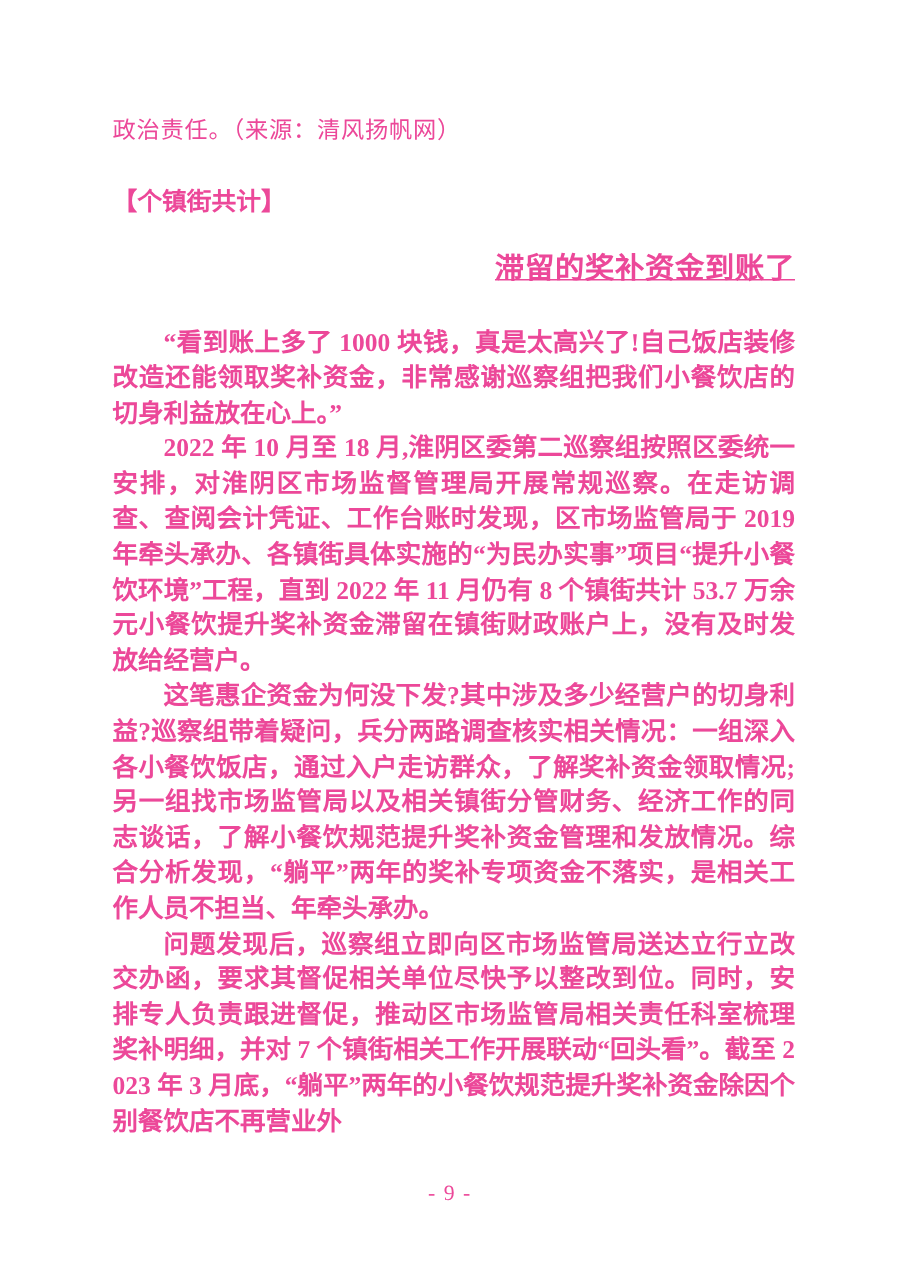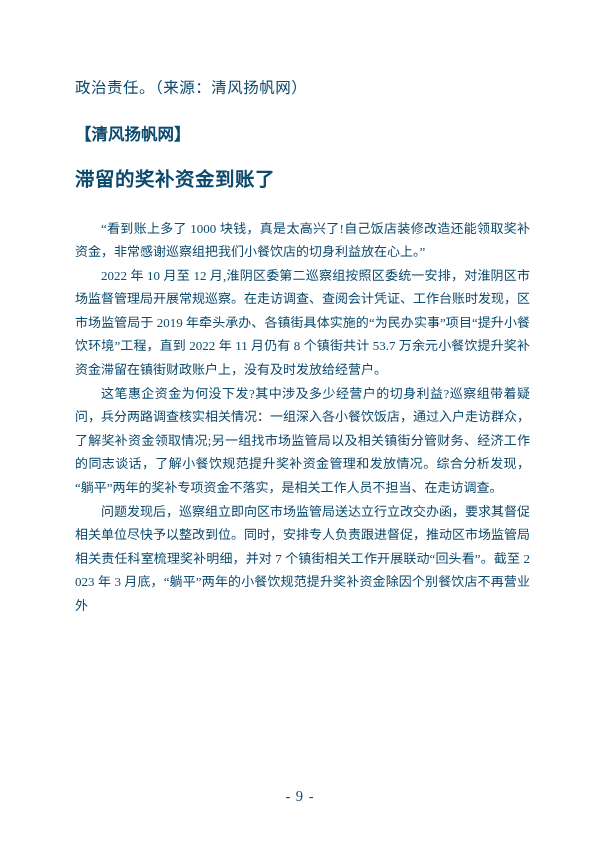--- a/index.html
+++ b/index.html
@@ -9,77 +9,79 @@
   }
   .page {
     position: relative;
     width: 600px;
     height: 849px;
     margin: 0 auto;
     background: #ffffff;
     box-sizing: border-box;
     padding: 76px 70px 0 75px;
     font-family: "Liberation Serif", "DejaVu Serif", serif;
-    color: #0c4a6e;
+    color: #ec4899;
     overflow: hidden;
   }
   .tail-line {
     font-size: 15.5px;
     line-height: 23.5px;
     text-align: justify;
     letter-spacing: 0.5px;
   }
   .section-label {
     margin-top: 24px;
     font-size: 16.5px;
     line-height: 22px;
     font-weight: bold;
   }
   .article-title {
     margin-top: 20px;
     font-size: 19.5px;
     line-height: 28px;
     font-weight: bold;
-    text-align: left;
+    text-align: right;
     letter-spacing: 0.5px;
+    text-decoration: underline;
   }
   .body-text {
     margin-top: 23px;
   }
   .body-text p {
     margin: 0;
-    font-size: 13px;
+    font-size: 17px;
     line-height: 23.6px;
     text-align: justify;
     text-indent: 2em;
     word-break: break-all;
+    font-weight: bold;
   }
   .page-number {
     position: absolute;
     left: 0;
     right: 0;
     top: 788px;
     text-align: center;
     font-size: 14.5px;
     letter-spacing: 1px;
   }
 </style>
 </head>
 <body>
 
 <div class="page">
 
   <div class="tail-line">政治责任。（来源：清风扬帆网）</div>
 
-  <div class="section-label">【清风扬帆网】</div>
+  <div class="section-label">【个镇街共计】</div>
 
   <div class="article-title">滞留的奖补资金到账了</div>
 
   <div class="body-text">
     <p>“看到账上多了 1000 块钱，真是太高兴了!自己饭店装修改造还能领取奖补资金，非常感谢巡察组把我们小餐饮店的切身利益放在心上。”</p>
-    <p>2022 年 10 月至 12 月,淮阴区委第二巡察组按照区委统一安排，对淮阴区市场监督管理局开展常规巡察。在走访调查、查阅会计凭证、工作台账时发现，区市场监管局于 2019 年牵头承办、各镇街具体实施的“为民办实事”项目“提升小餐饮环境”工程，直到 2022 年 11 月仍有 8 个镇街共计 53.7 万余元小餐饮提升奖补资金滞留在镇街财政账户上，没有及时发放给经营户。</p>
-    <p>这笔惠企资金为何没下发?其中涉及多少经营户的切身利益?巡察组带着疑问，兵分两路调查核实相关情况：一组深入各小餐饮饭店，通过入户走访群众，了解奖补资金领取情况;另一组找市场监管局以及相关镇街分管财务、经济工作的同志谈话，了解小餐饮规范提升奖补资金管理和发放情况。综合分析发现，“躺平”两年的奖补专项资金不落实，是相关工作人员不担当、在走访调查。</p>
+    <p>2022 年 10 月至 18 月,淮阴区委第二巡察组按照区委统一安排，对淮阴区市场监督管理局开展常规巡察。在走访调查、查阅会计凭证、工作台账时发现，区市场监管局于 2019 年牵头承办、各镇街具体实施的“为民办实事”项目“提升小餐饮环境”工程，直到 2022 年 11 月仍有 8 个镇街共计 53.7 万余元小餐饮提升奖补资金滞留在镇街财政账户上，没有及时发放给经营户。</p>
+    <p>这笔惠企资金为何没下发?其中涉及多少经营户的切身利益?巡察组带着疑问，兵分两路调查核实相关情况：一组深入各小餐饮饭店，通过入户走访群众，了解奖补资金领取情况;另一组找市场监管局以及相关镇街分管财务、经济工作的同志谈话，了解小餐饮规范提升奖补资金管理和发放情况。综合分析发现，“躺平”两年的奖补专项资金不落实，是相关工作人员不担当、年牵头承办。</p>
     <p>问题发现后，巡察组立即向区市场监管局送达立行立改交办函，要求其督促相关单位尽快予以整改到位。同时，安排专人负责跟进督促，推动区市场监管局相关责任科室梳理奖补明细，并对 7 个镇街相关工作开展联动“回头看”。截至 2023 年 3 月底，“躺平”两年的小餐饮规范提升奖补资金除因个别餐饮店不再营业外</p>
   </div>
 
   <div class="page-number">- 9 -</div>
 
 </div>
 
 </body></html>

